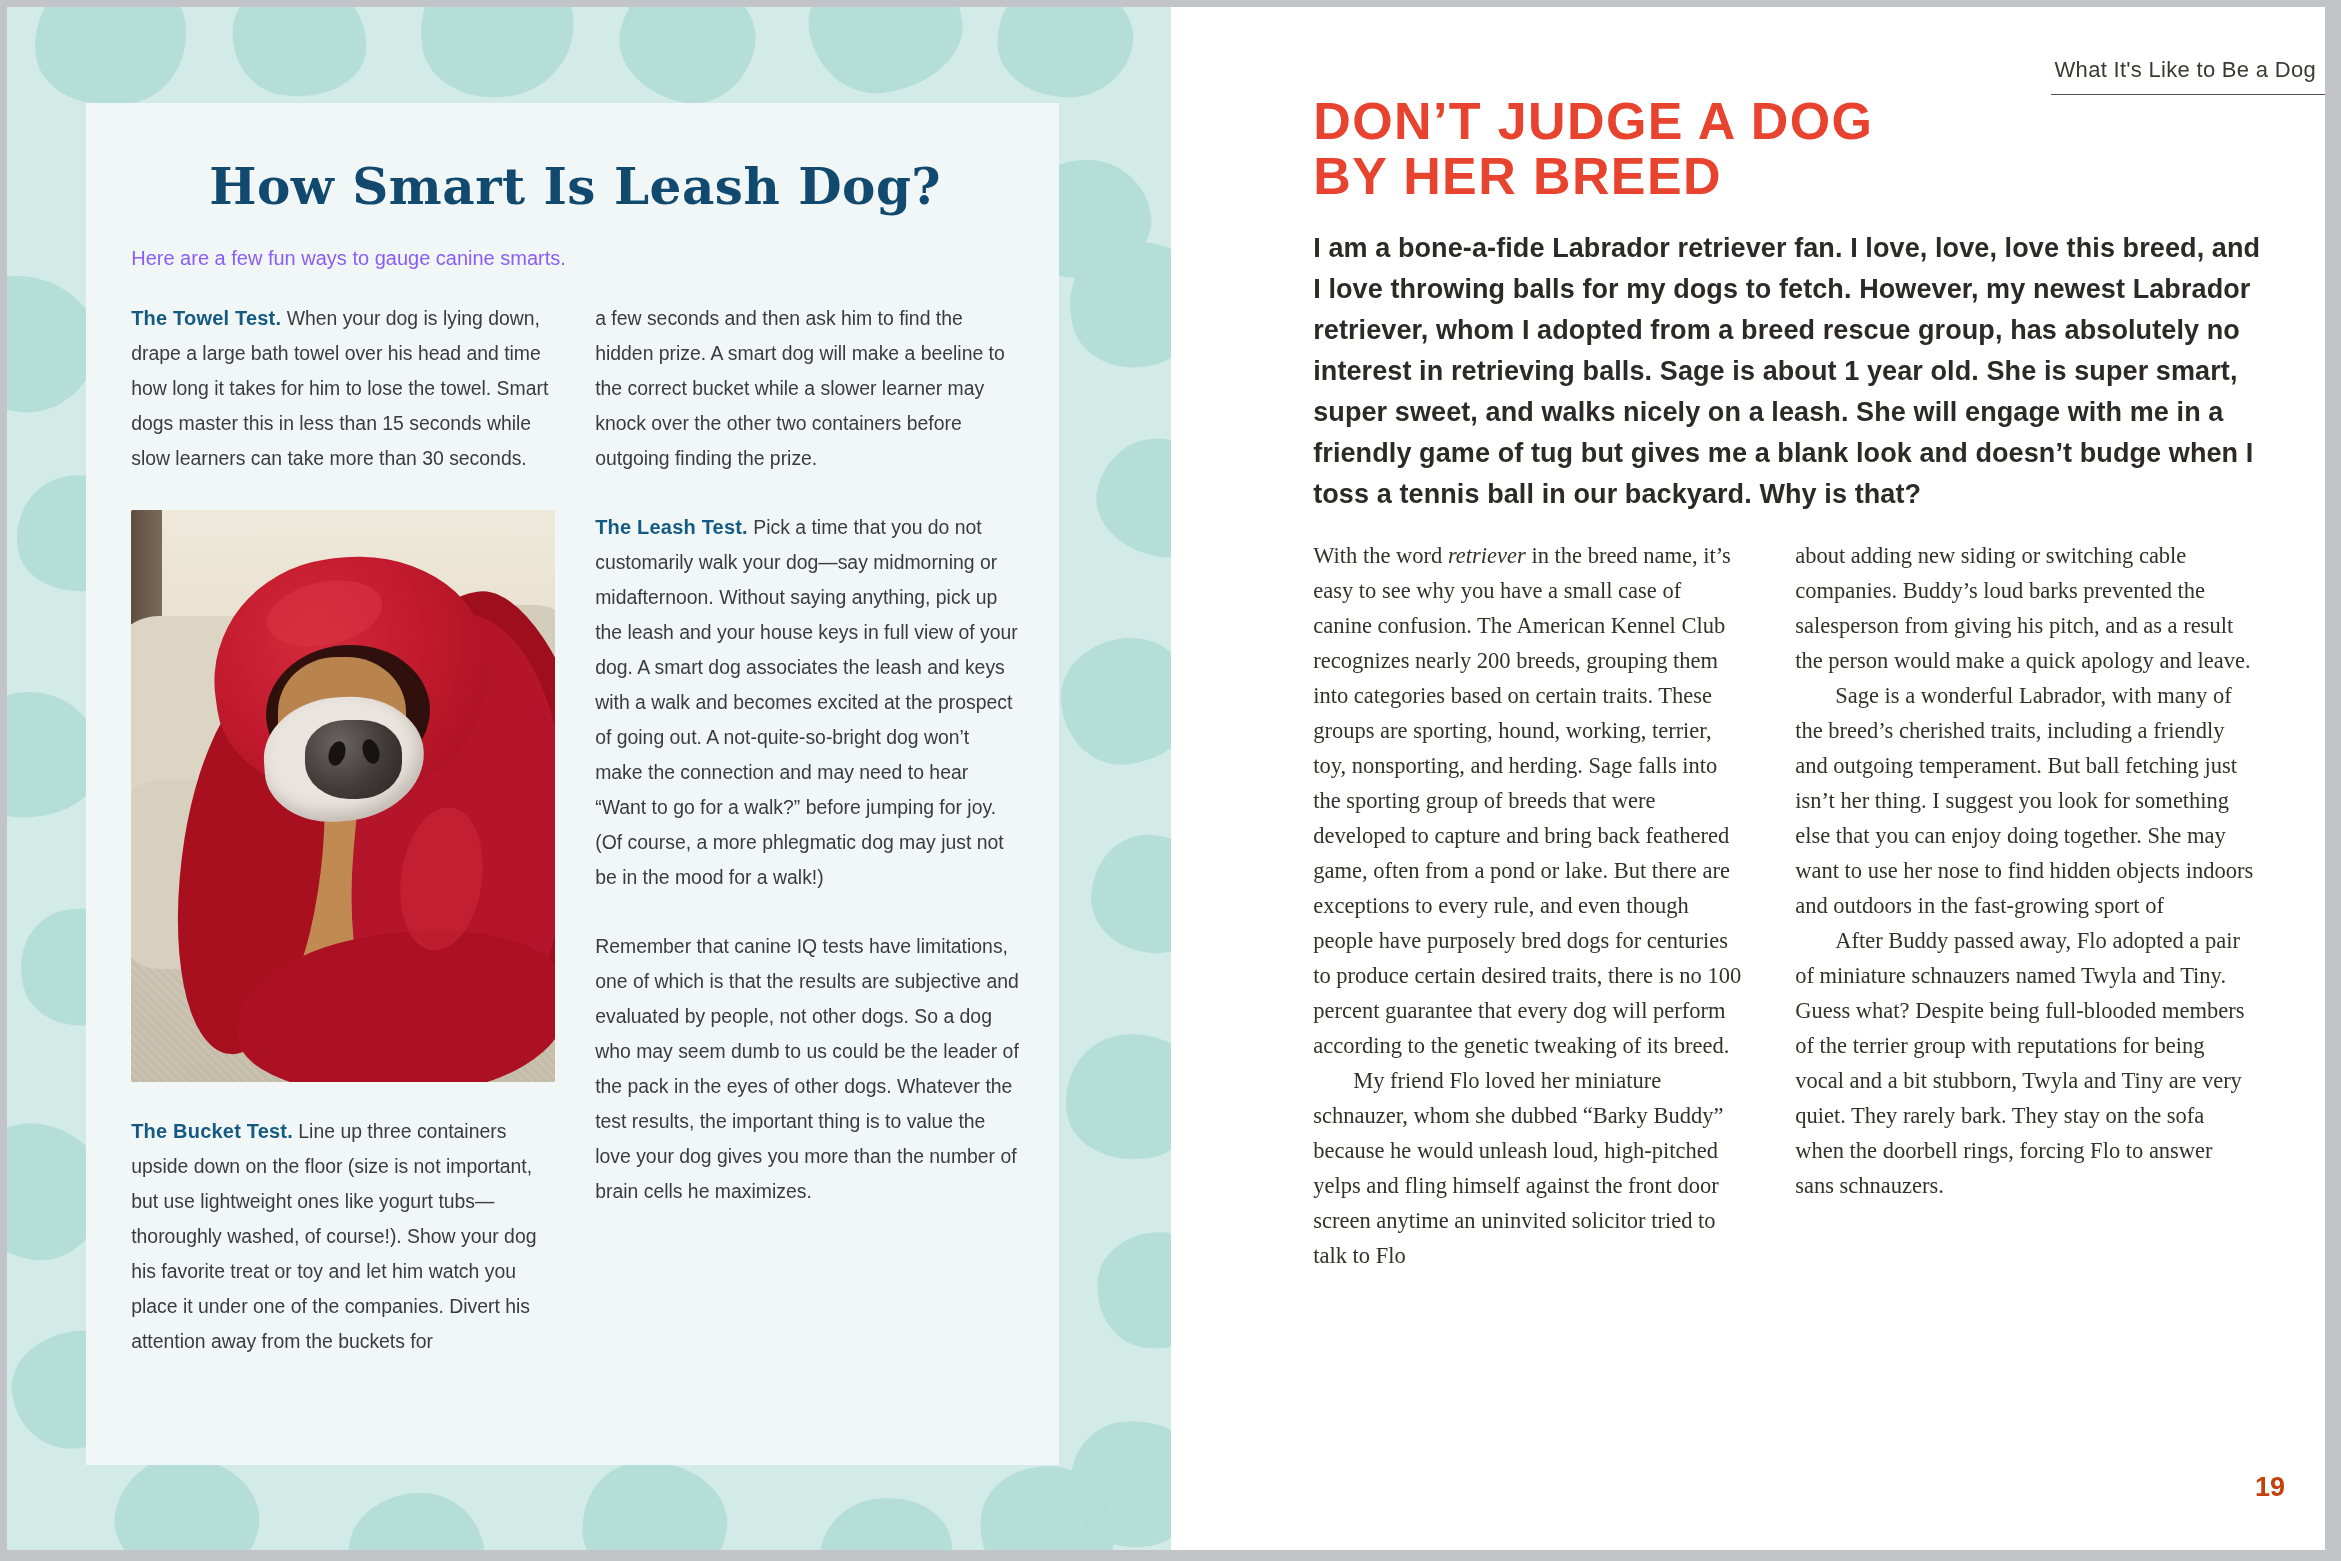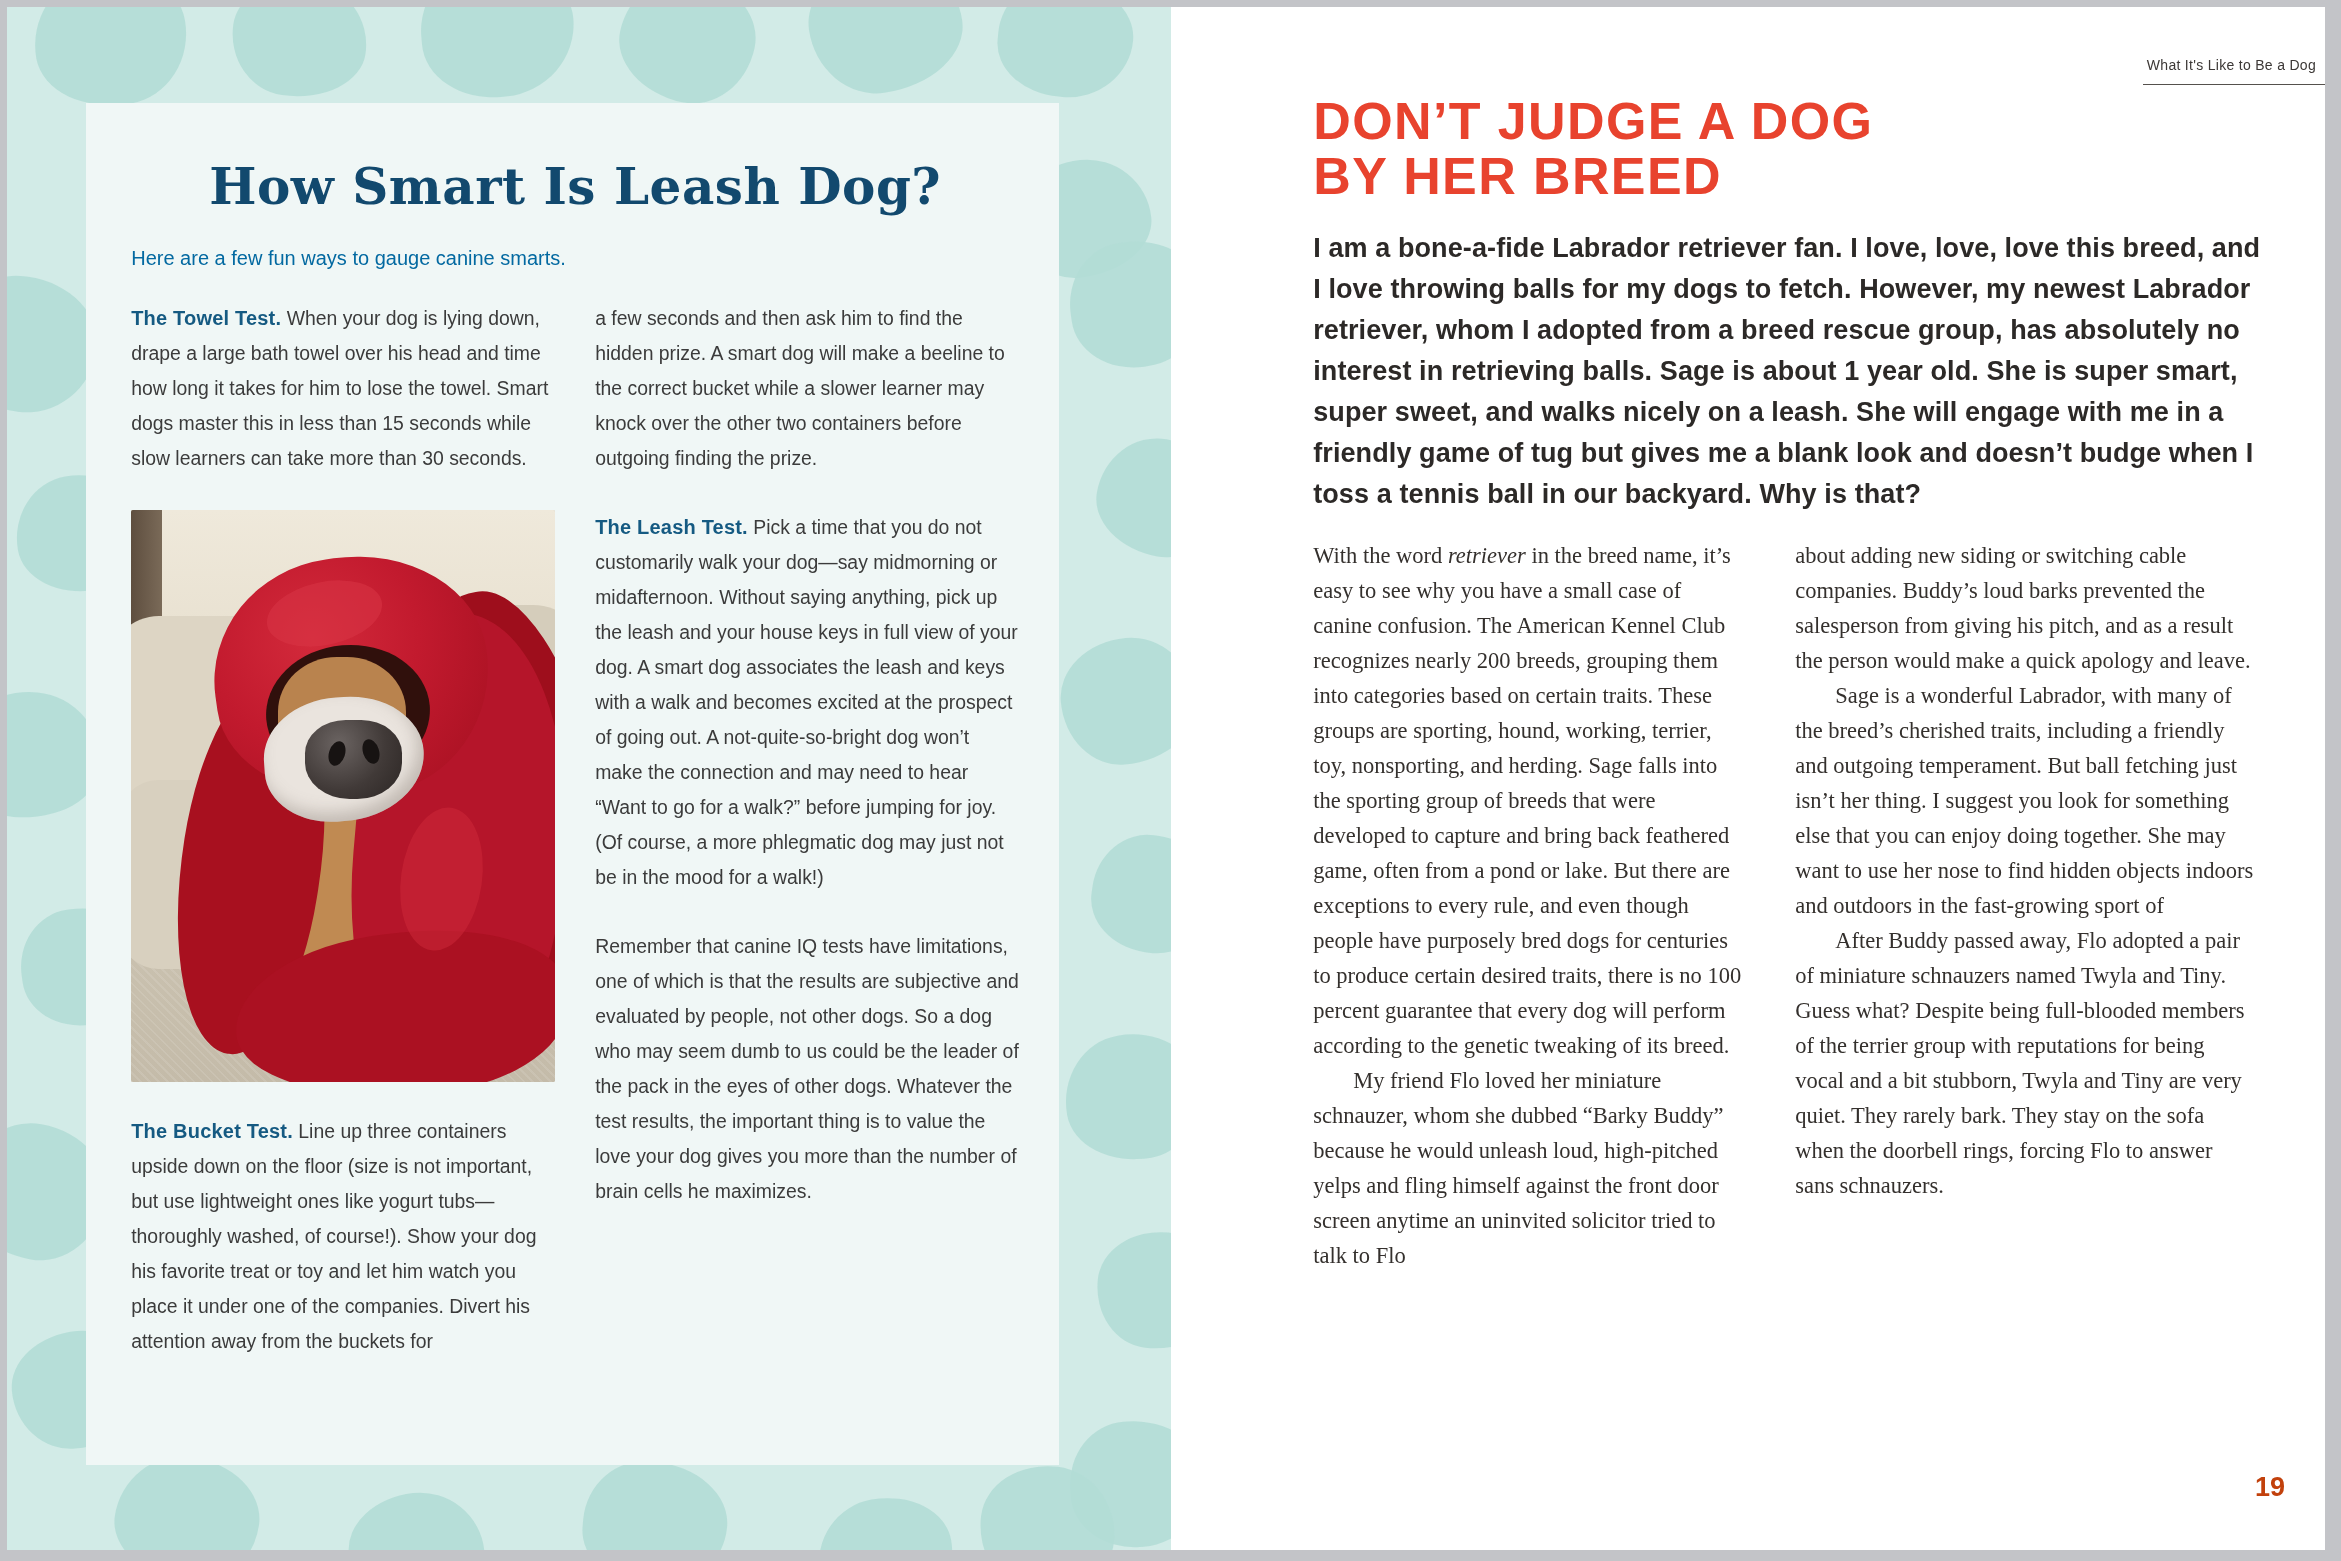--- a/index.html
+++ b/index.html
@@ -26,21 +26,21 @@
     background:#f0f7f6;box-sizing:border-box;
     padding:43px 40px 0 45px;
   }
   .card h1{
     margin:12.6px 0 0;text-align:center;
     font-family:"DejaVu Serif",serif;font-weight:700;
     font-size:50px;line-height:56px;letter-spacing:0.5px;
     color:#12496e;
   }
   .card .intro{
-    margin:32px 0 0;font-size:20px;color:#0369a1;
+    margin:32px 0 0;font-size:20px;color:#8b5cf6;
   }
   .card .cols{display:flex;gap:40px;margin-top:31px;}
   .card .col{flex:1;min-width:0;}
   .card .col p{
     margin:0 0 34px;font-size:19.4px;line-height:35px;color:#3b3b3b;
   }
   .card .col p:last-child{margin-bottom:0;}
   .lead{
     font-weight:700;color:#155a82;font-size:20px;letter-spacing:0.2px;
   }
@@ -80,21 +80,21 @@
   .n1{left:198px;top:231px;transform:rotate(18deg);}
   .n2{left:232px;top:229px;transform:rotate(-18deg);}
   
   .page-right{
     position:relative;flex:1;height:100%;background:#ffffff;
     box-sizing:border-box;padding:49px 29px 0 142px;overflow:hidden;
   }
   .running-head{
     position:absolute;top:50px;right:0;
     padding:0 9px 10.8px 3.6px;border-bottom:1.8px solid #55514d;
-    font-size:14px;color:#3c3836;letter-spacing:0.3px;
+    font-size:22px;color:#3c3836;letter-spacing:0.3px;
   }
   .page-right h2{
     margin:38px 0 0;
     font-size:52px;line-height:55px;font-weight:700;letter-spacing:1.4px;
     color:#e8432e;
   }
   .qintro{
     margin:23.4px 0 0;max-width:948px;
     font-size:27px;line-height:41px;font-weight:700;color:#2c2927;
     letter-spacing:0.1px;

